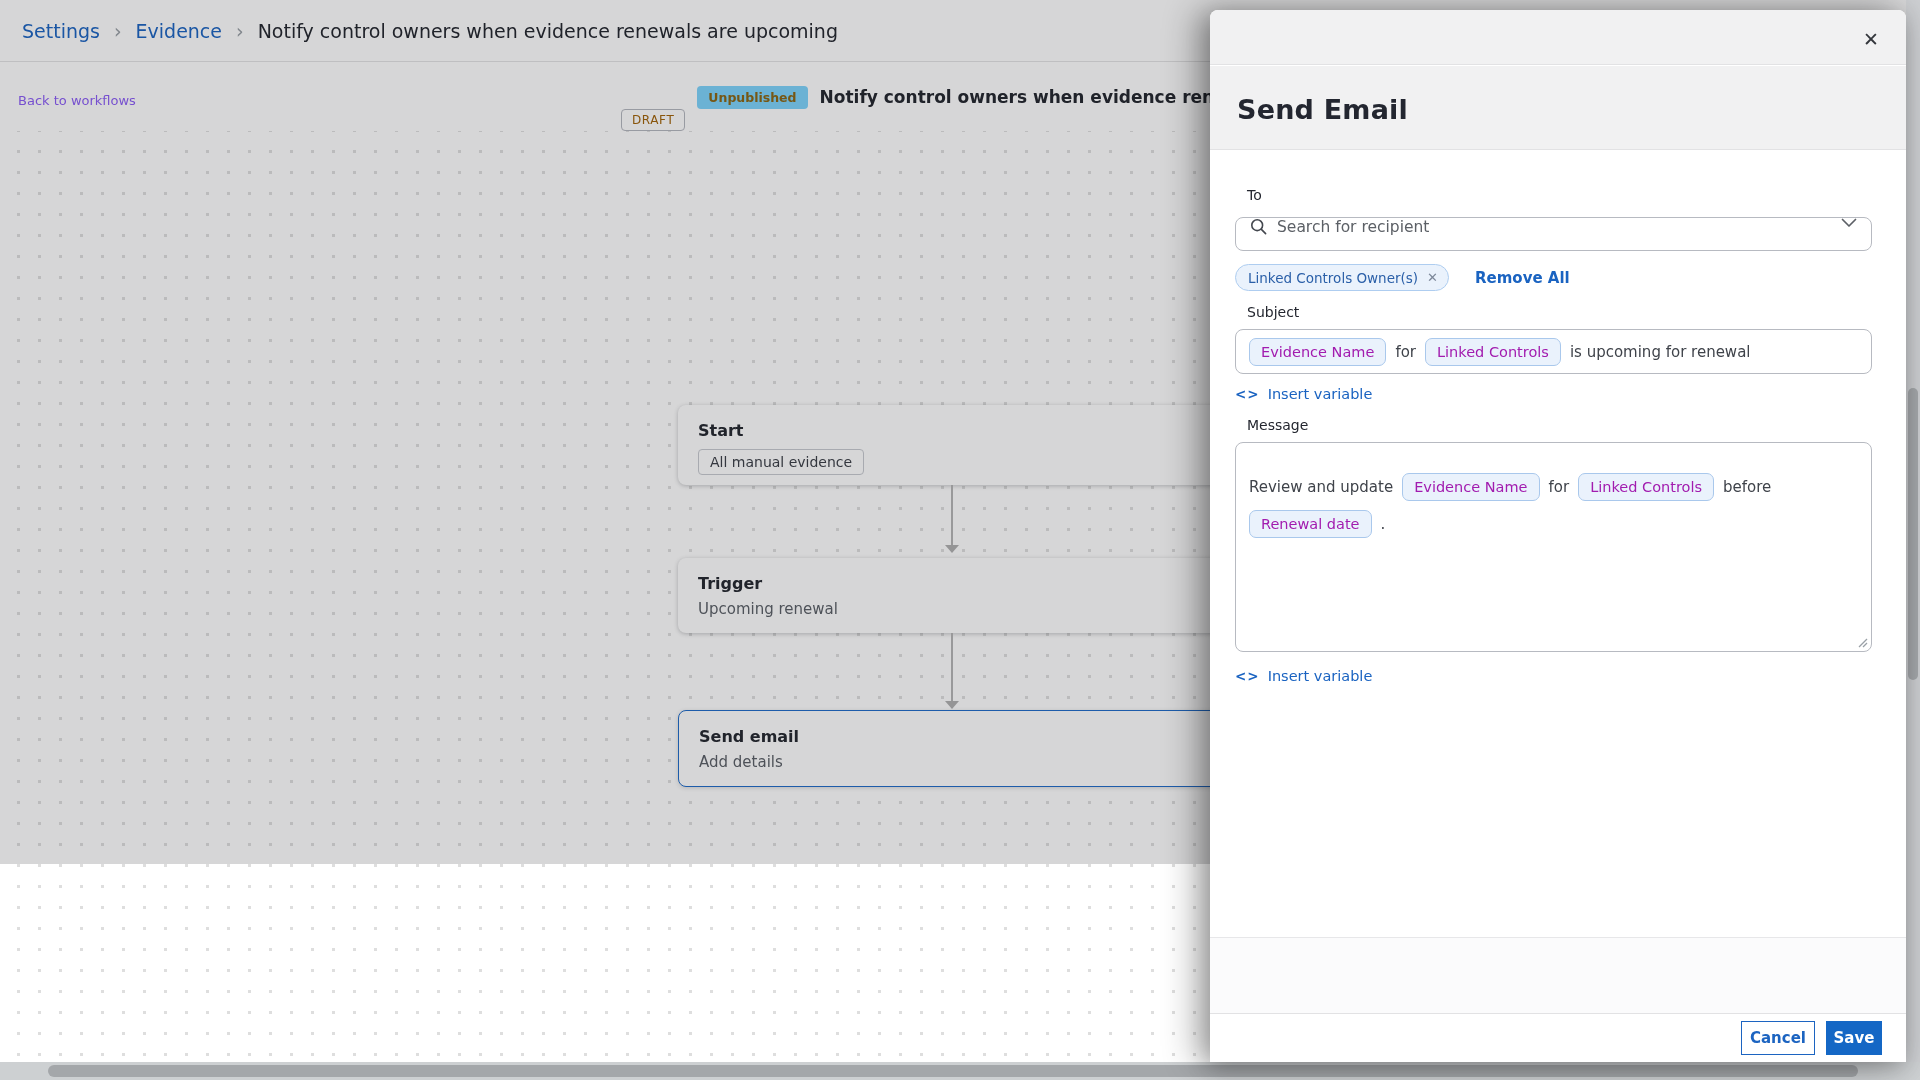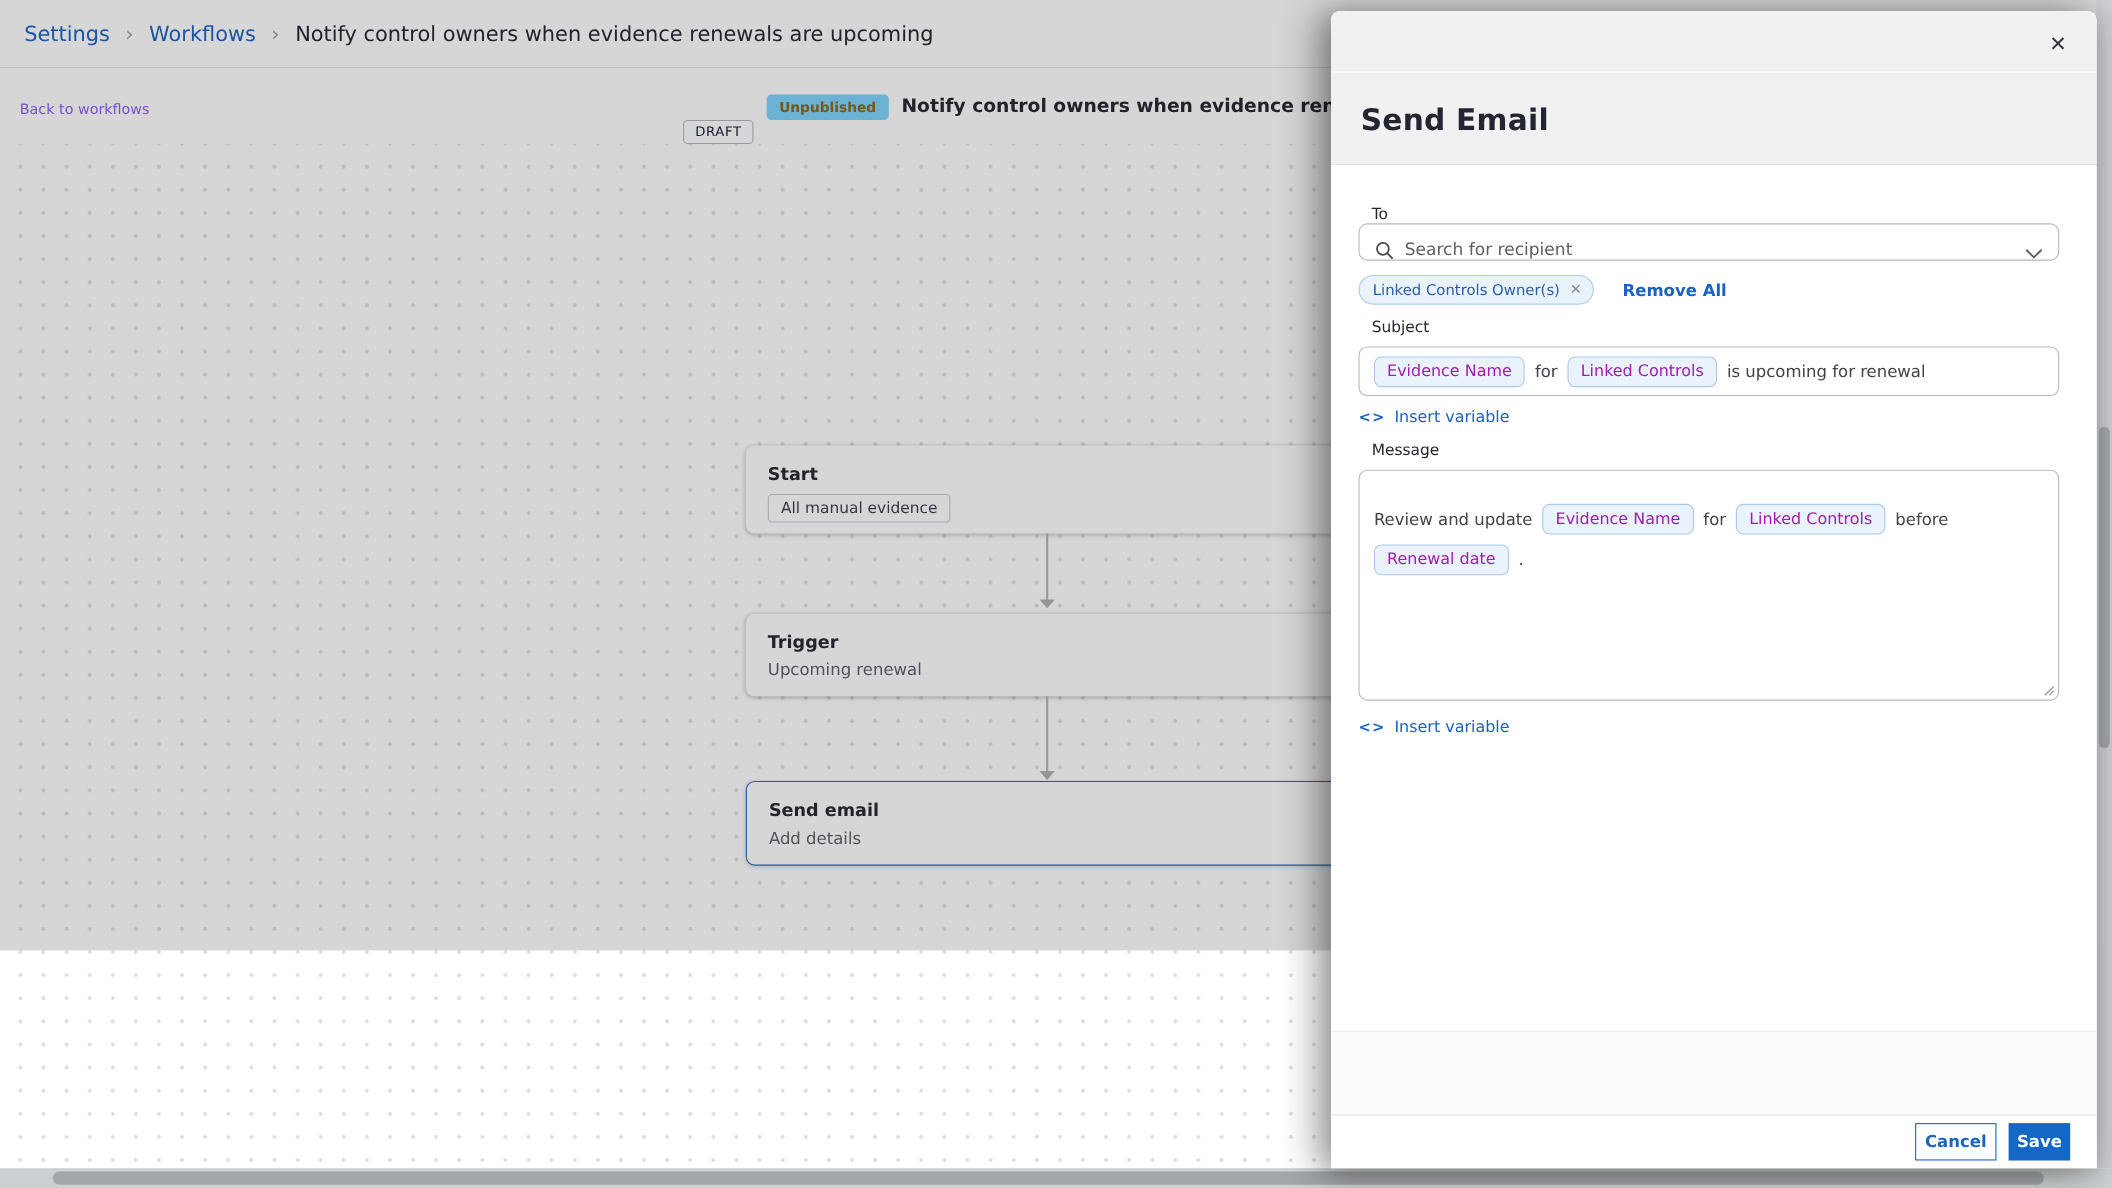--- a/index.html
+++ b/index.html
@@ -15,21 +15,21 @@
   .crumb-link { color:#1a63c1; font-size:19px; text-decoration:none; cursor:pointer; }
   .crumb-sep { color:#9aa0a6; font-size:19px; }
   .crumb-current { color:#22252d; font-size:19px; font-weight:500; white-space:nowrap; }
 
   .subbar { position:absolute; left:0; top:63px; width:1920px; height:68px; background:#fff; }
   .back-link { position:absolute; left:18px; top:93px; transform:translateY(-50%);
     font-size:13px; color:#8b5cf6; cursor:pointer; top:37px; }
   .sub-center { position:absolute; left:621px; top:0; height:68px; display:flex;
     align-items:center; gap:12px; white-space:nowrap; }
   .badge-draft { border:1px solid #b4b7bf; border-radius:4px; padding:3px 10px;
-    font-size:12px; letter-spacing:0.6px; color:#0f172a; background:#fff;margin-top:45px; }
+    font-size:12px; letter-spacing:0.6px; color:#a16207; background:#fff;margin-top:45px; }
   .badge-unpub { background:#7dd3fc; border-radius:4px; padding:4px 11px;
     font-size:12.5px; font-weight:600; color:#8a6512; }
   .wf-title { font-size:17px; font-weight:700; color:#22252d; }
 
   .canvas { position:absolute; left:0; top:131px; width:1920px; height:931px;
     background:#ffffff;
     background-image:radial-gradient(circle,#dedede 1.6px,transparent 1.9px);
     background-size:21px 21px; background-position:8px 10px; }
 
   .node { position:absolute; left:678px; width:562px; background:#ffffff;
@@ -77,22 +77,22 @@
   .dw-title { position:absolute; left:27px; top:28px; font-size:27px; font-weight:600;
     color:#232630; letter-spacing:0.2px; }
   .dw-body { position:absolute; left:0; top:141px; width:100%; height:787px;
     border-bottom:1px solid #e7e7e9; padding:36px 34px 0 25px; background:#fff; }
   .dw-gap { position:absolute; left:0; top:928px; width:100%; height:75px; background:#fbfbfc; }
   .dw-footer { position:absolute; left:0; top:1003px; width:100%; height:49px;
     background:#fff; border-top:1px solid #e2e2e4; display:flex; align-items:center;
     justify-content:flex-end; gap:11px; padding-right:24px; }
 
   .fld-label { font-size:14px; color:#23262f; font-weight:500;margin-left:12px; }
-  .sel-box { width:637px; height:34px; border:1px solid #b7bac1;
-    border-radius:8px; display:flex; align-items:flex-end; padding:0 14px; gap:10px;
+  .sel-box { margin-top:14px; width:637px; height:34px; border:1px solid #b7bac1;
+    border-radius:8px; display:flex; align-items:flex-start; padding:0 14px; gap:10px;
     background:#fff; cursor:text; }
   .sel-ph { flex:1; font-size:15.5px; color:#5c6066; }
   .icon-svg { display:block; }
 
   .chip-row { margin-top:13px; display:flex; align-items:center; gap:26px; }
   .rcp-chip { display:inline-flex; align-items:center; gap:9px; height:27px;
     background:#eaf2fc; border:1px solid #aecdf0; border-radius:14px; padding:0 10px 0 12px; }
   .rcp-chip-label { font-size:13.5px; color:#2a5fa8; }
   .rcp-chip-x { font-size:13px; color:#7c8799; cursor:pointer; line-height:1; }
   .remove-all { font-size:15px; font-weight:700; color:#1a63c1; cursor:pointer; }
@@ -127,21 +127,21 @@
 </head>
 <body>
 
 <div class="stage">
 
   <div class="app">
 
     <div class="topbar">
       <span class="crumb-link">Settings</span>
       <span class="crumb-sep">›</span>
-      <span class="crumb-link">Workflows</span>
+      <span class="crumb-link">Evidence</span>
       <span class="crumb-sep">›</span>
       <span class="crumb-current">Notify control owners when evidence renewals are upcoming</span>
     </div>
 
     <div class="subbar">
       <span class="back-link">Back to workflows</span>
       <div class="sub-center">
         <span class="badge-draft">DRAFT</span>
         <span class="badge-unpub">Unpublished</span>
         <span class="wf-title">Notify control owners when evidence renewals are upcoming</span>

